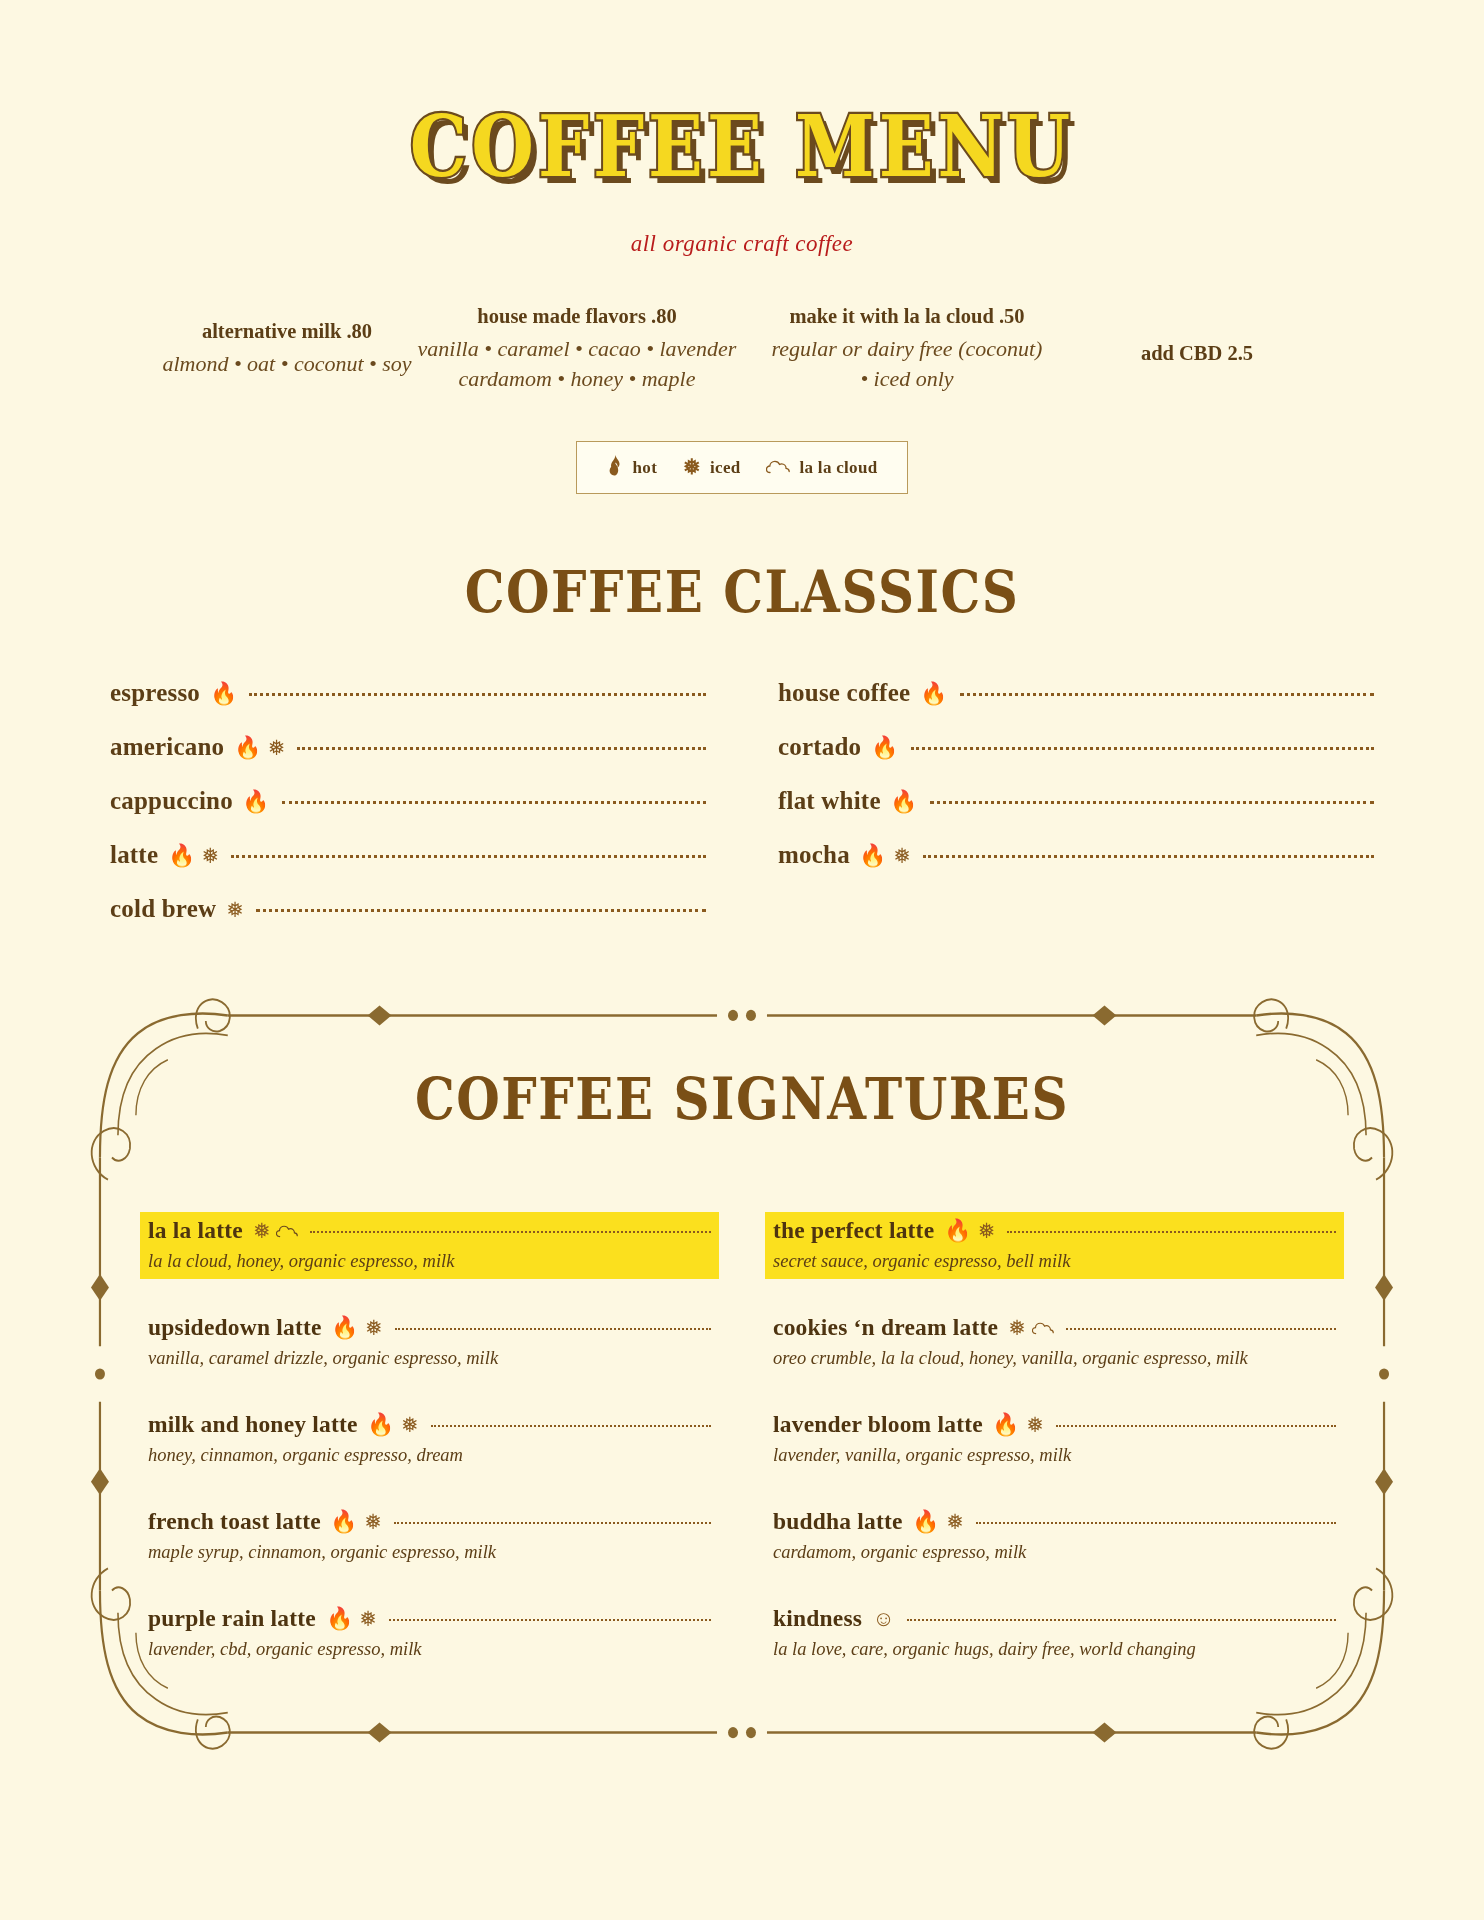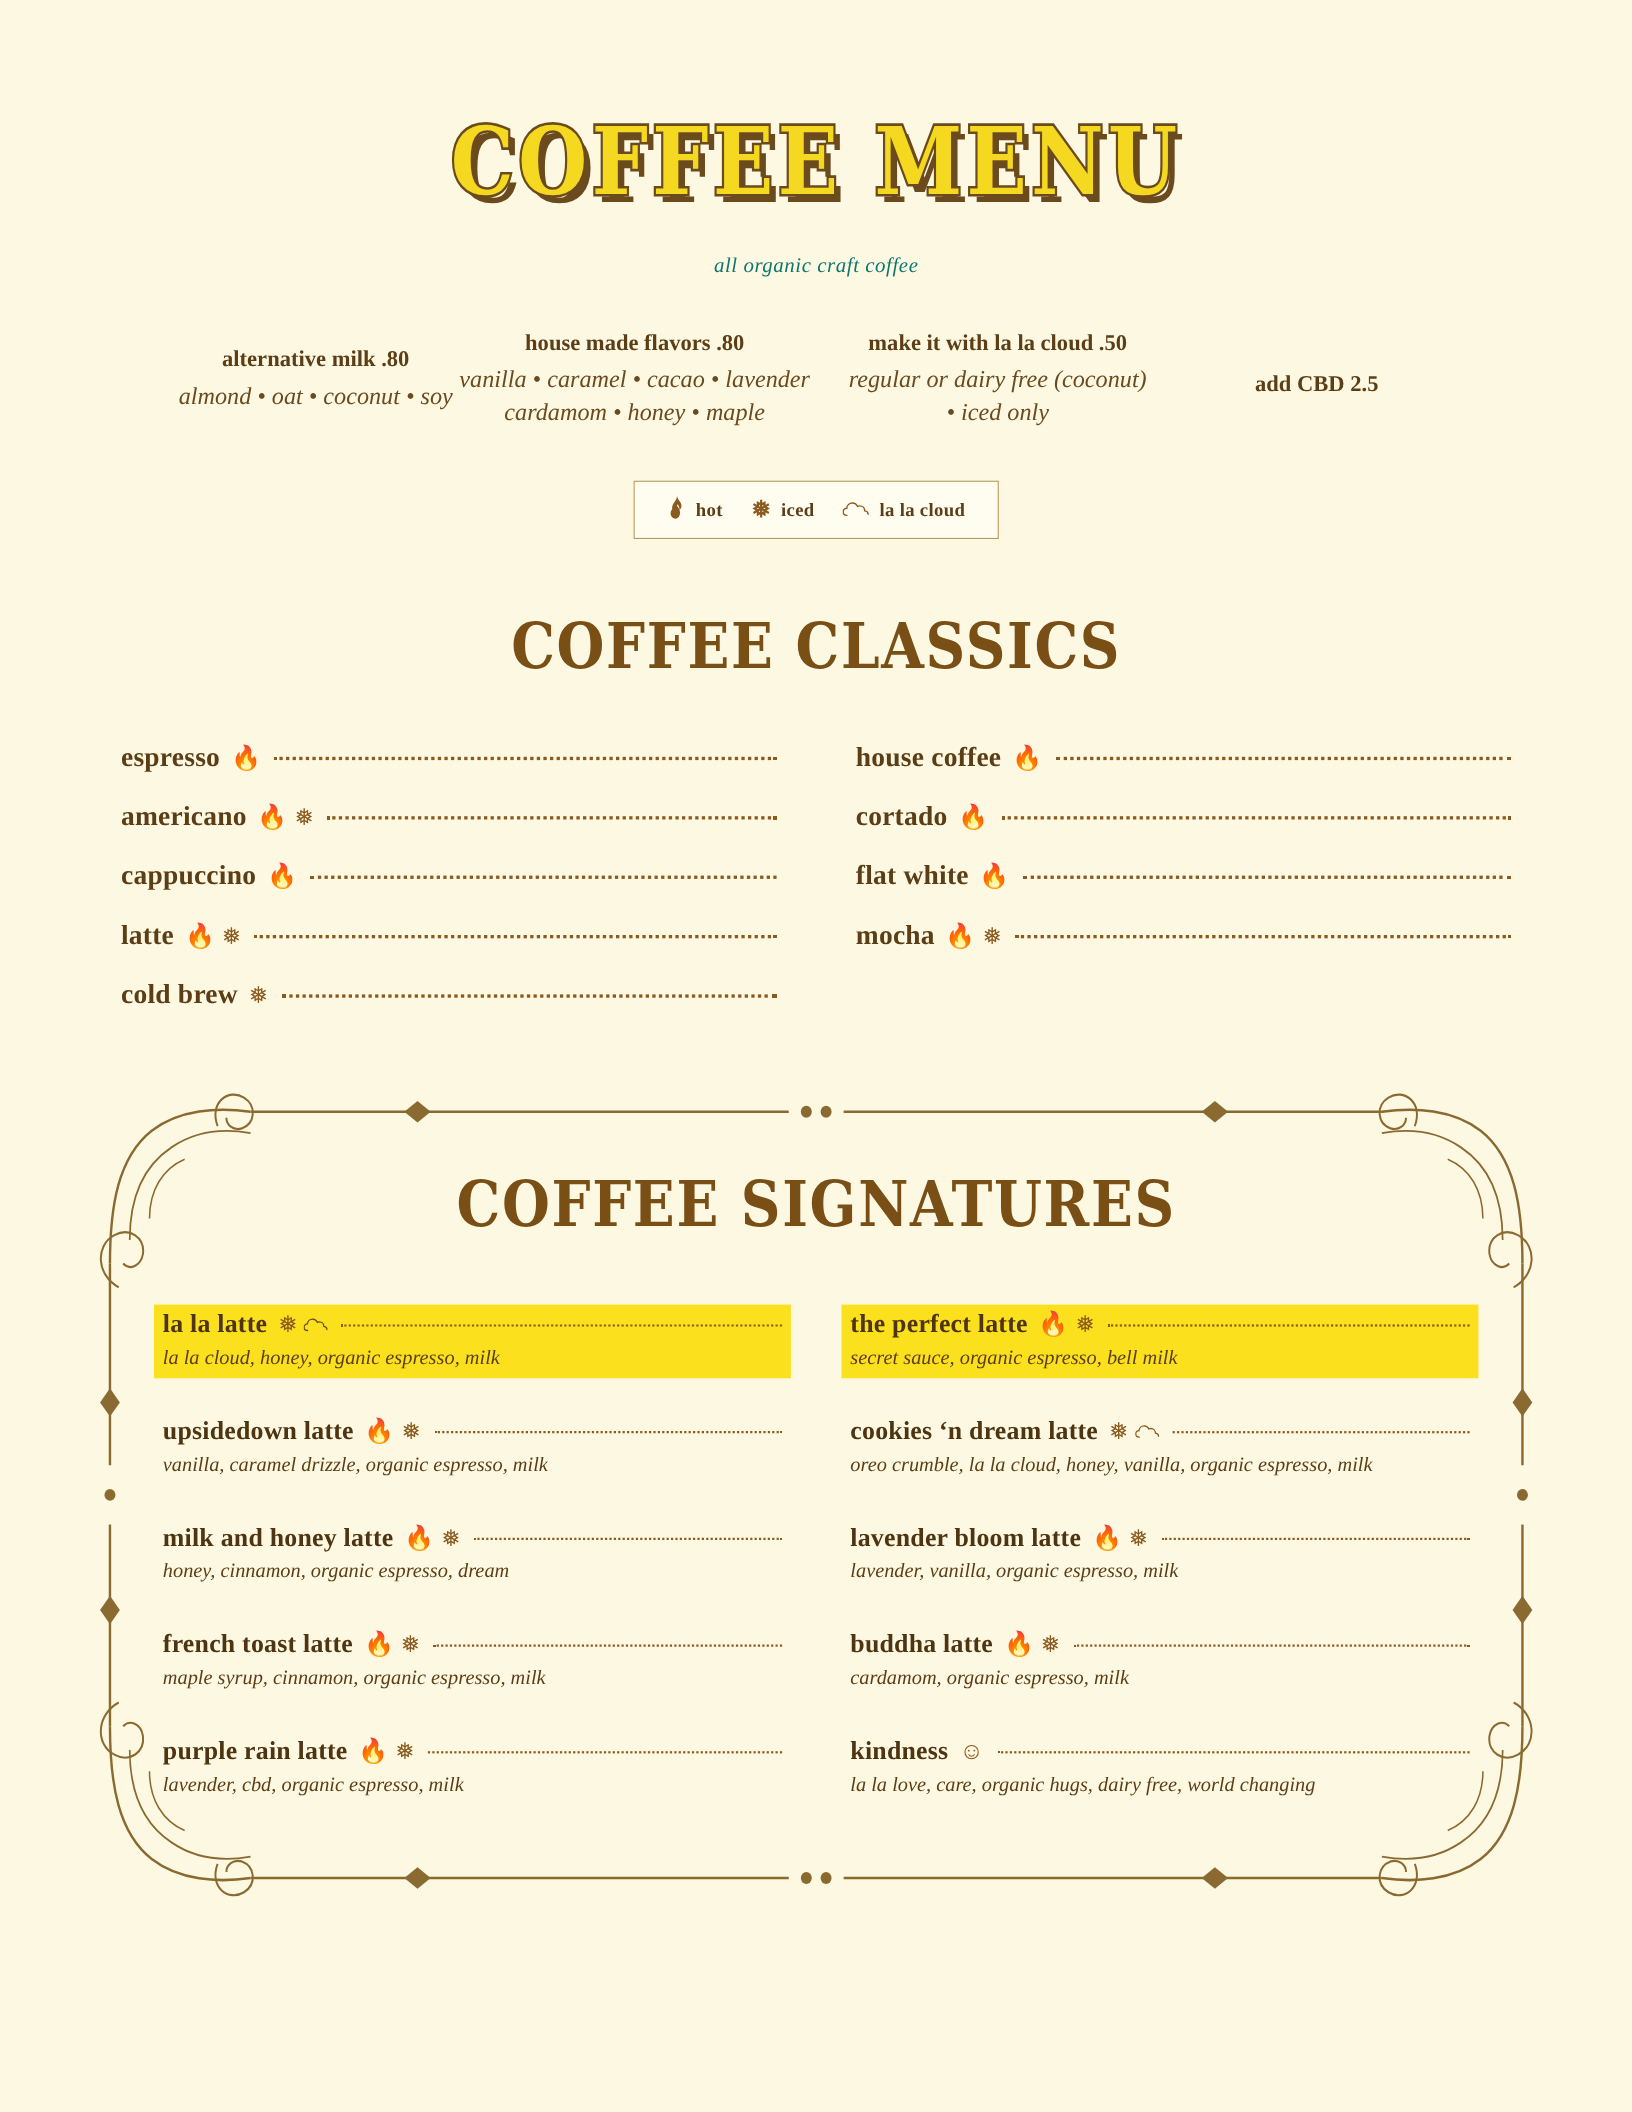--- a/index.html
+++ b/index.html
@@ -31,22 +31,22 @@
     paint-order: stroke fill;
     text-shadow: 6px 6px 0 #6B4A1E;
     margin: 0;
     transform: scaleY(1.18);
     transform-origin: center top;
     display: inline-block;
   }
   .subtitle {
     font-family: "Liberation Serif", serif;
     font-style: italic;
-    font-size: 19px;
-    color: #0f766e;
+    font-size: 23px;
+    color: #b91c1c;
     margin-top: 50px;
     letter-spacing: 0.5px;
   }
 
   
   .addons {
     display: flex;
     justify-content: center;
     align-items: center;
     gap: 0;
@@ -176,21 +176,21 @@
     inset: 0;
     width: 100%;
     height: 100%;
     pointer-events: none;
   }
 
   .sig-cols {
     display: flex;
     gap: 46px;
     padding: 0 62px;
-    margin-top: 62px;
+    margin-top: 84px;
   }
   .sig-col { flex: 1; }
 
   .sig-item {
     margin-bottom: 30px;
     padding: 5px 8px 7px 8px;
   }
   .sig-item.highlight {
     background: #FBE01E;
   }

